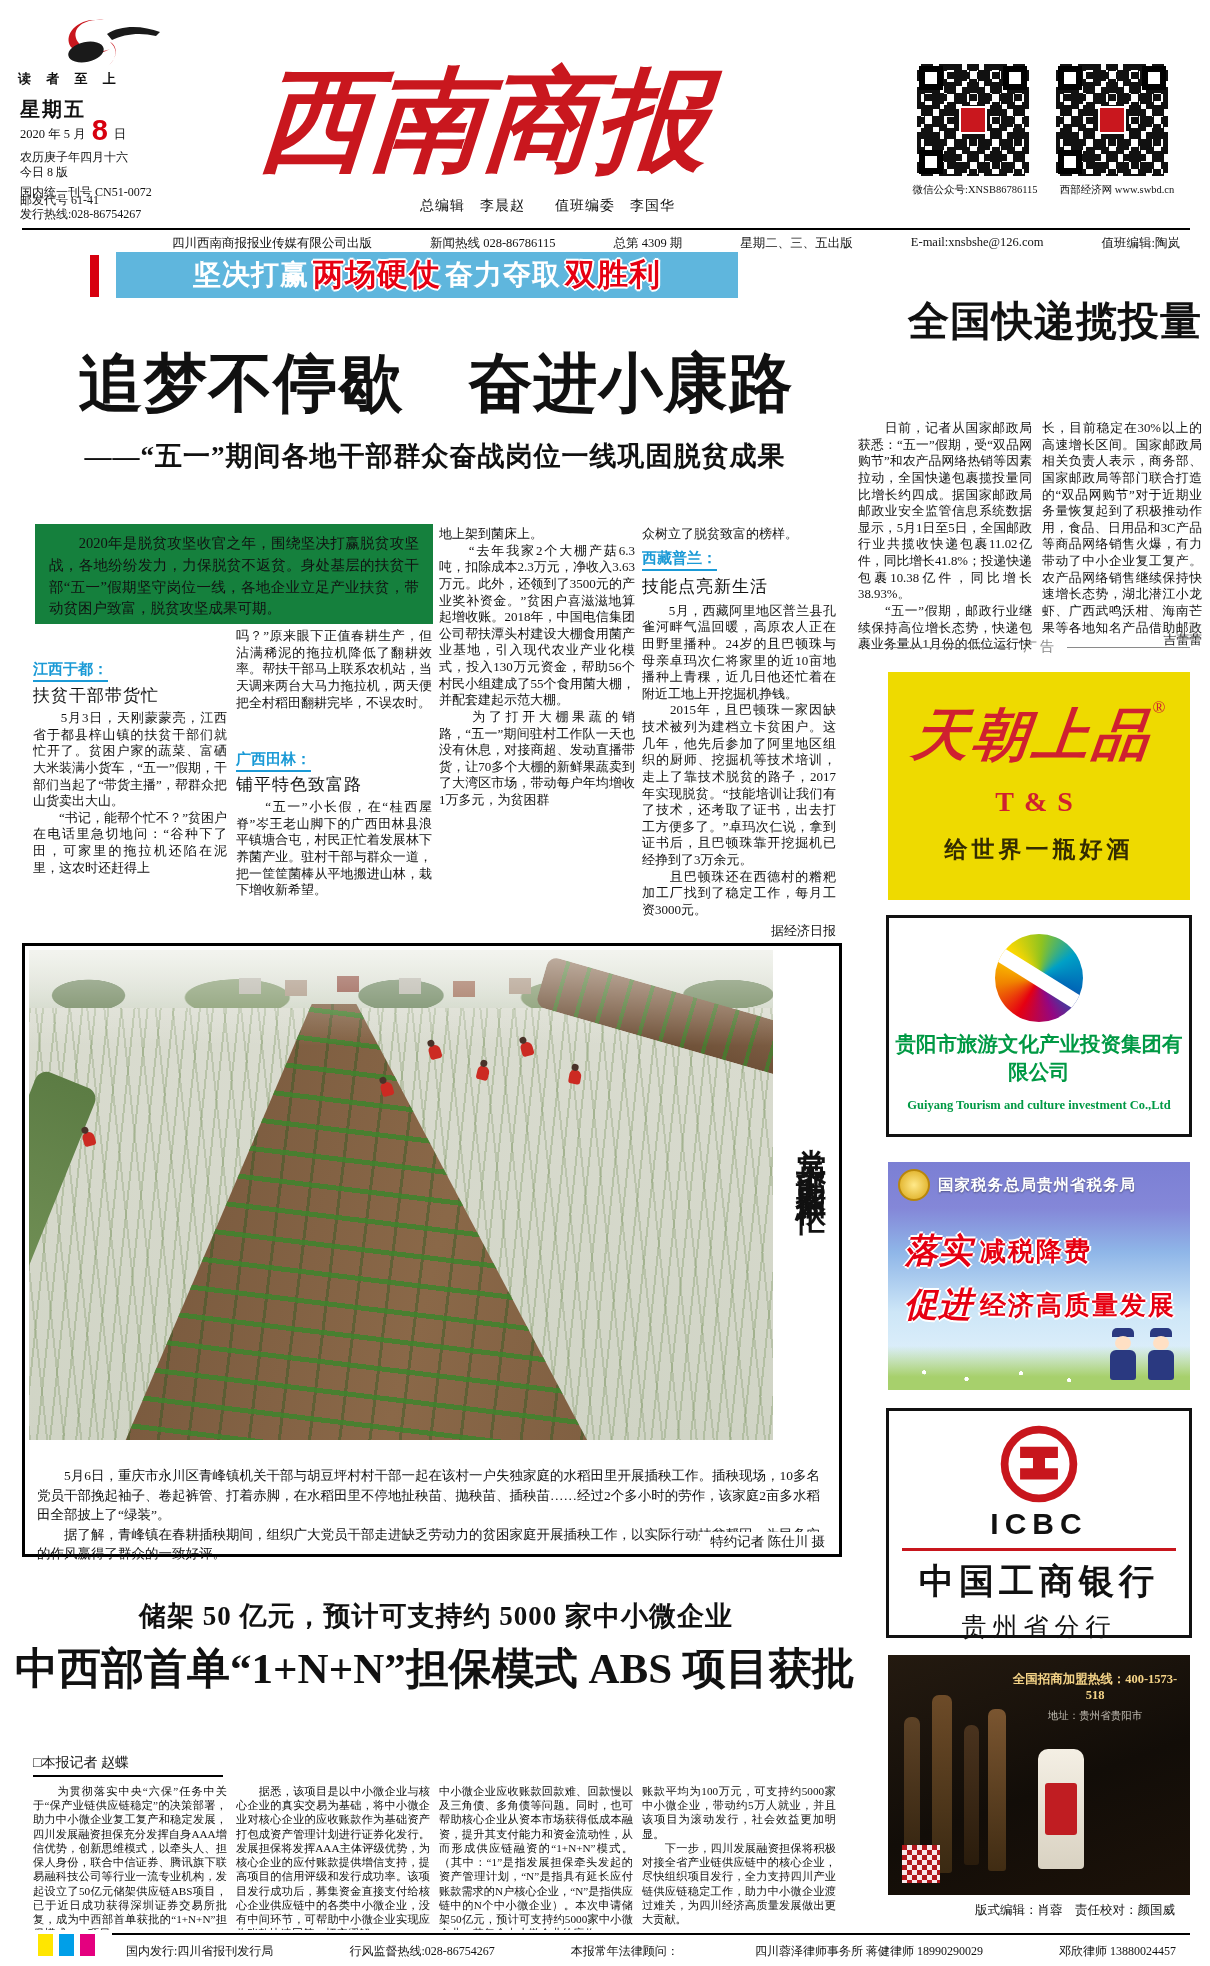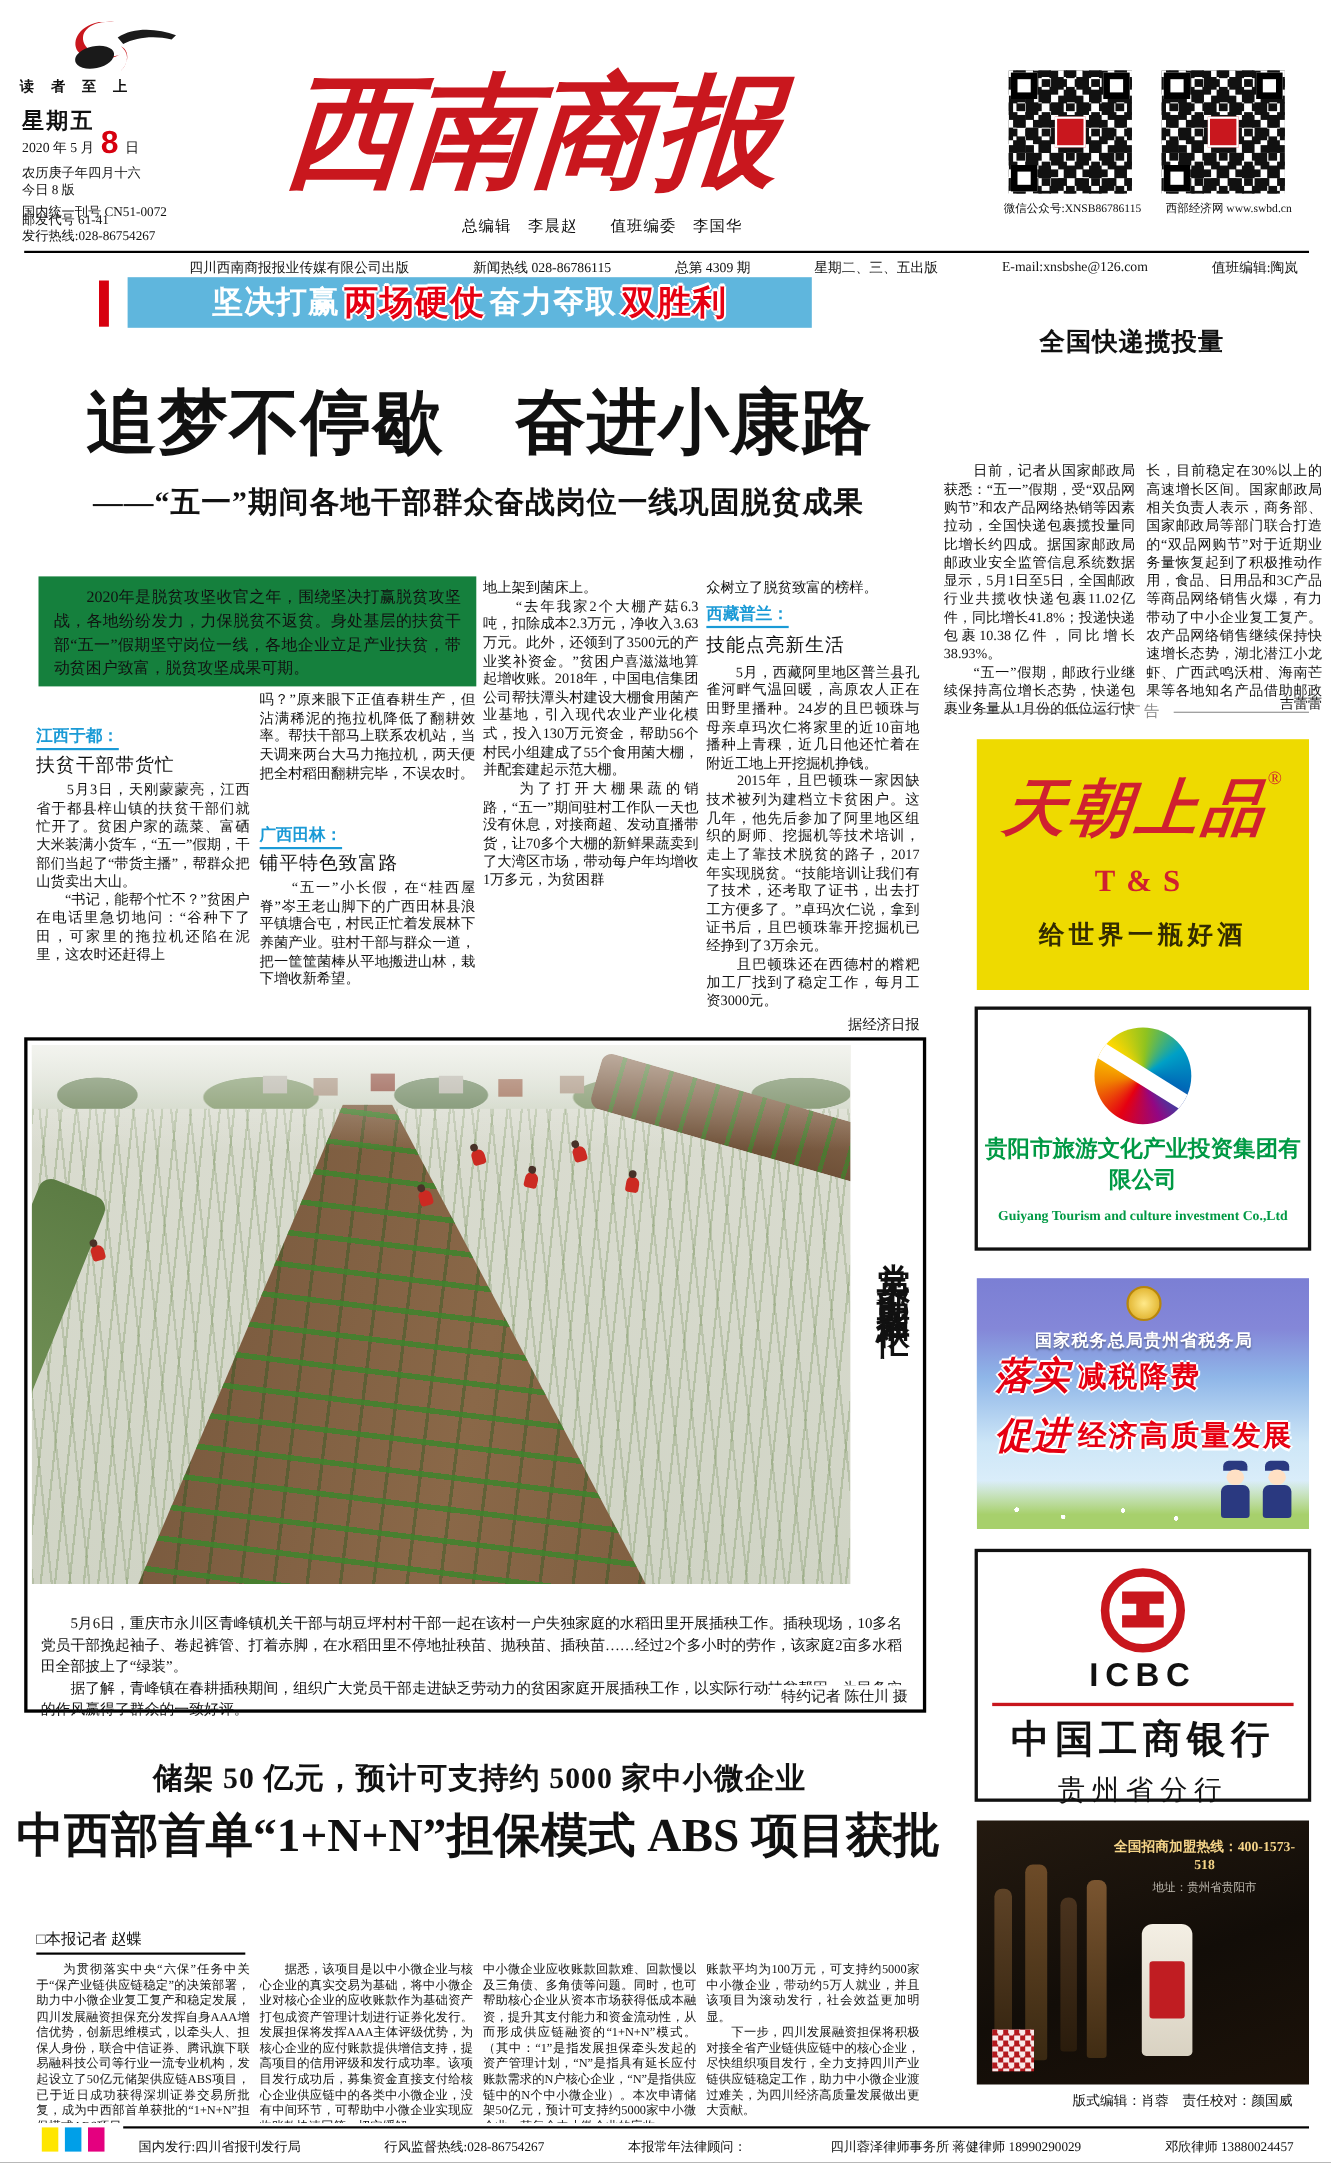--- a/index.html
+++ b/index.html
@@ -107,21 +107,21 @@
 
   
   .marks{left:38px;top:1934px;display:flex;gap:6px;}
   .marks span{width:15px;height:22px;display:inline-block;}
   .mk1{background:#ffe600;} .mk2{background:#009fe8;} .mk3{background:#e4007f;}
   .fbar{left:112px;top:1933px;width:1078px;height:36px;border-top:2px solid #000;border-bottom:2px solid #000;
         display:flex;align-items:center;justify-content:space-between;padding:0 14px;font-size:12px;white-space:nowrap;gap:32px;}
   .credits{left:975px;top:1902px;font-size:12.5px;}
 
   
-  .exhead{left:856px;top:298px;width:346px;text-align:center;font-size:23px;font-weight:bold;line-height:1.15;letter-spacing:1px;}
+  .exhead{left:856px;top:298px;width:346px;text-align:right;font-size:41px;font-weight:bold;line-height:1.15;letter-spacing:1px;}
   .exA{left:858px;top:420px;width:174px;height:232px;font-size:12.8px;line-height:1.3;}
   .exB{left:1042px;top:420px;width:160px;height:216px;font-size:12.8px;line-height:1.3;}
   .excredit{left:1120px;top:632px;width:82px;text-align:right;font-size:12.8px;}
   .adlabel{left:890px;top:638px;width:300px;display:flex;align-items:center;gap:10px;color:#8a8a8a;font-size:14px;letter-spacing:3px;}
   .adlabel i{flex:1;height:1px;background:#8a8a8a;}
 
   .ad-tianchao{left:888px;top:672px;width:302px;height:228px;background:#eeda00;text-align:center;padding-top:26px;}
   .tc-brand{font-size:56px;font-weight:bold;color:#cf2030;font-style:italic;letter-spacing:4px;transform:skewX(-6deg);display:inline-block;}
   .tc-reg{font-size:17px;color:#cf2030;vertical-align:top;}
   .tc-abbr{font-size:28px;font-weight:bold;color:#cf2030;letter-spacing:10px;margin-top:12px;}
@@ -129,21 +129,21 @@
 
   .ad-guiyang{left:886px;top:915px;width:306px;height:222px;border:3px solid #111;background:#fff;text-align:center;}
   .gy-logo{width:88px;height:88px;border-radius:50%;margin:16px auto 8px;position:relative;overflow:hidden;
      background:conic-gradient(from 210deg,#e50012,#f08300,#ffd800,#8fc31f,#00a0c6,#0068b7,#920783,#e50012);}
   .gy-logo::after{content:"";position:absolute;left:-10%;top:42%;width:120%;height:15px;background:#fff;transform:rotate(32deg);}
   .gy-name{font-size:20.5px;font-weight:bold;color:#009944;letter-spacing:0;}
   .gy-en{font-size:12.5px;font-weight:bold;color:#009944;margin-top:12px;}
 
   .ad-tax{left:888px;top:1162px;width:302px;height:228px;overflow:hidden;color:#fff;
      background:linear-gradient(180deg,#7b7fd4 0,#8487d8 46px,#8fb6e8 90px,#cde6f7 150px,#eaf6fd 100%);}
-  .tax-top{display:flex;align-items:center;gap:8px;padding:7px 8px 0 10px;flex-direction:column;}
+  .tax-top{display:flex;align-items:center;gap:8px;padding:7px 8px 0 10px;}
   .tax-emb{width:32px;height:32px;border-radius:50%;background:radial-gradient(#ffe98a,#d9a514);border:2px solid #b8860b;flex:0 0 auto;}
   .tax-org{font-size:15.5px;font-weight:bold;letter-spacing:1px;text-shadow:0 1px 2px rgba(0,0,0,.4);}
   .tax-row{position:absolute;left:16px;display:flex;align-items:center;gap:8px;}
   .tr1{top:66px;} .tr2{top:120px;}
   .tax-script{font-size:34px;font-weight:bold;font-style:italic;color:#e60012;
      text-shadow:-2px 0 #fff,2px 0 #fff,0 -2px #fff,0 2px #fff;}
   .tax-big{font-size:26px;font-weight:bold;color:#e60012;letter-spacing:2px;
      text-shadow:-2px 0 #fff,2px 0 #fff,0 -2px #fff,0 2px #fff;}
   .tax-grass{position:absolute;left:0;bottom:0;width:100%;height:44px;
      background:linear-gradient(transparent,#a7d06c 70%);}

